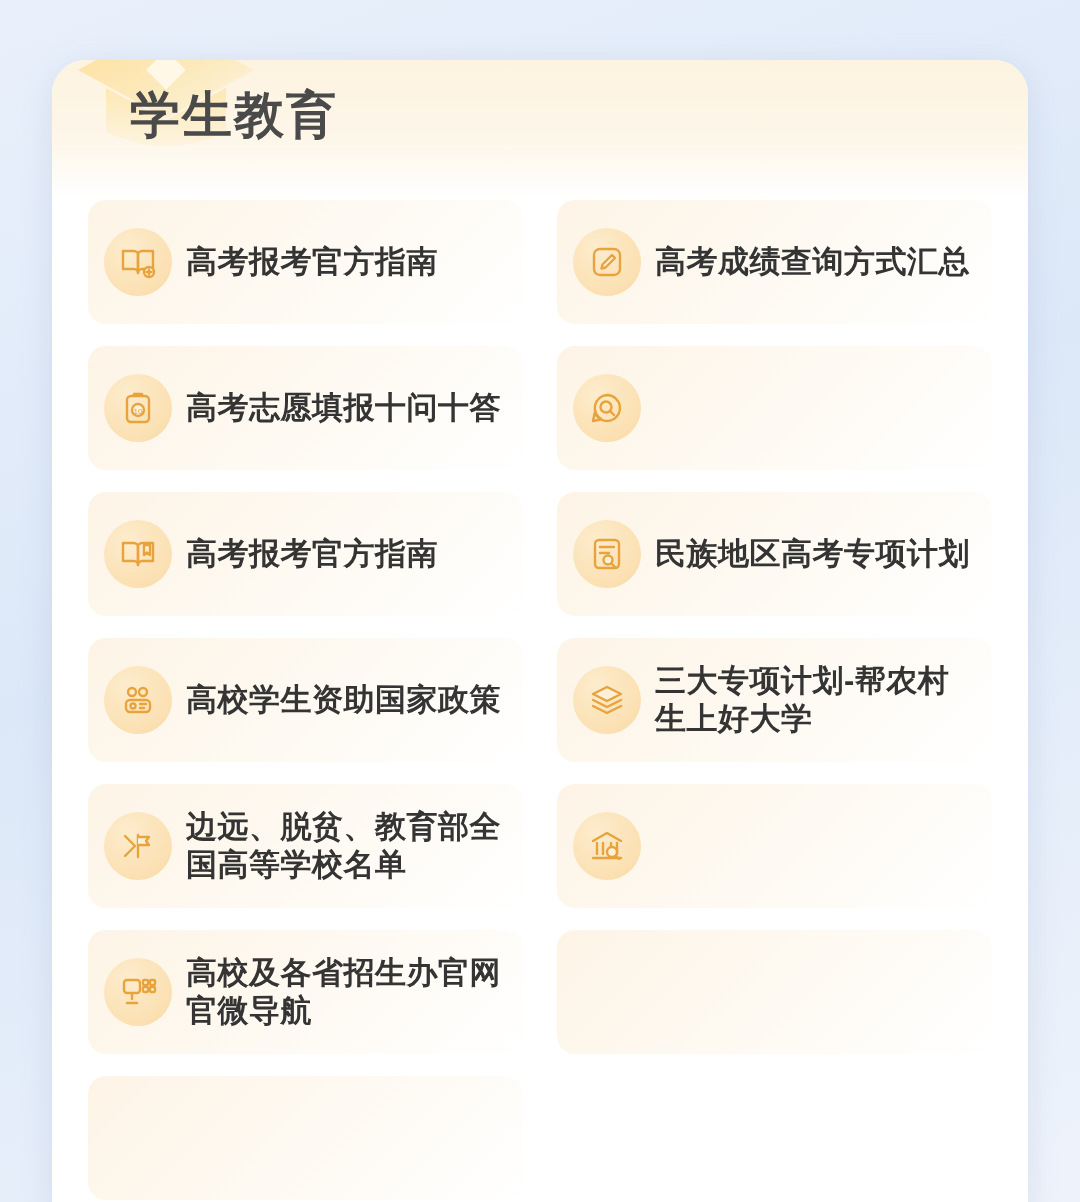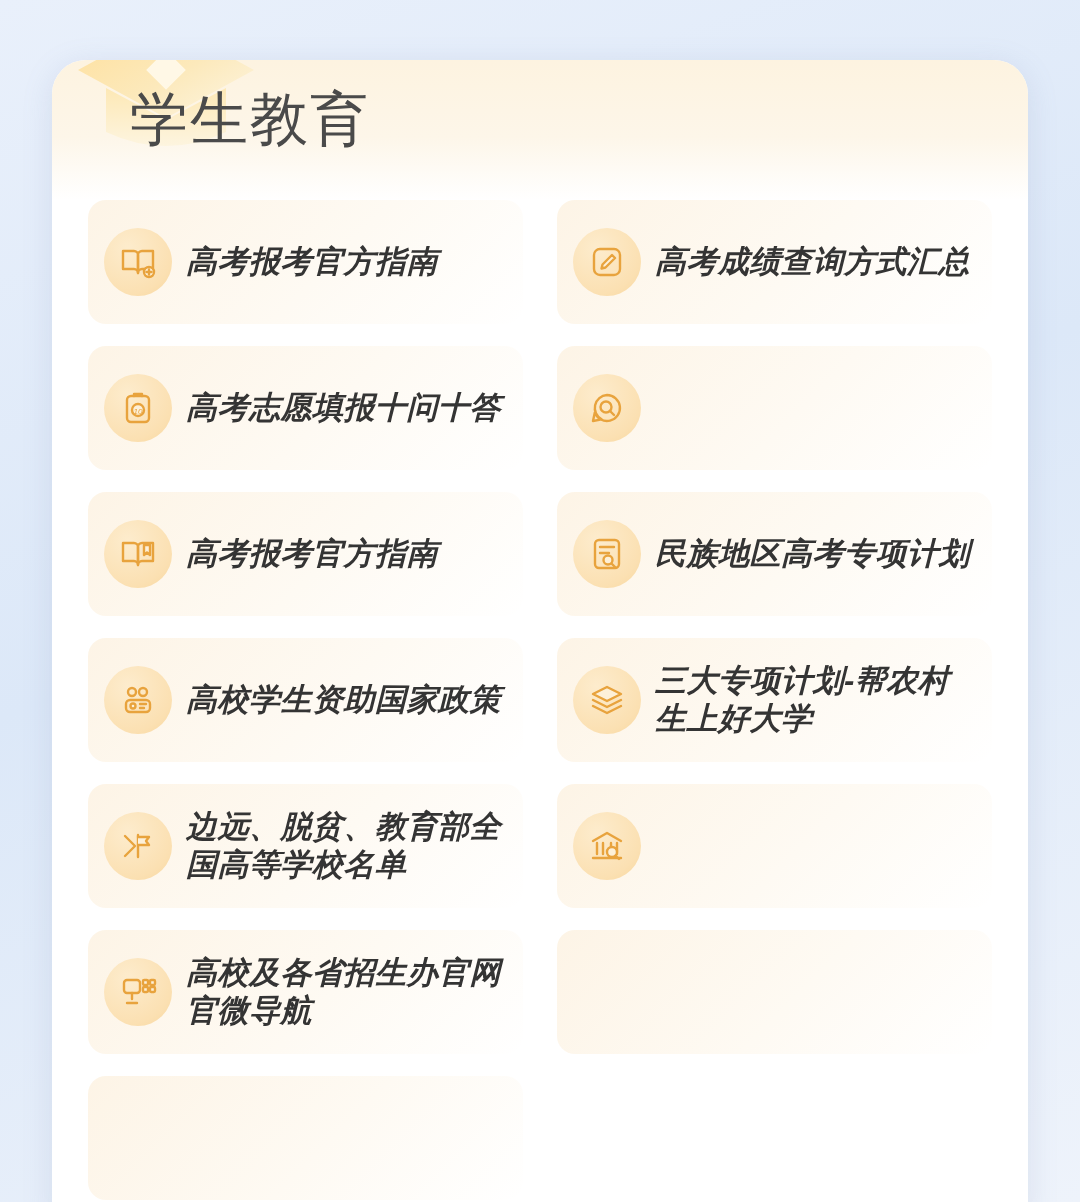--- a/index.html
+++ b/index.html
@@ -32,22 +32,22 @@
   #card-header {
     position: relative;
     height: 140px;
     background: linear-gradient(180deg, #fdf3e0 0%, #fdf6e9 55%, #ffffff 100%);
   }
 
   #header-title {
     position: absolute;
     left: 78px;
     top: 30px;
-    font-size: 58px;
-    font-weight: normal;
+    font-size: 50px;
+    font-weight: bold;
     color: #4a4a4a;
     letter-spacing: 2px;
     line-height: 1;
   }
 
   
   #cap-decoration {
     position: absolute;
     left: 14px;
     top: -56px;
@@ -61,21 +61,20 @@
     position: absolute;
     left: 0;
     top: 140px;
     width: 976px;
     padding: 0 36px;
     box-sizing: border-box;
     display: grid;
     grid-template-columns: repeat(2, 1fr);
     gap: 22px 34px;
     align-content: start;
-    font-style: italic;
   }
 
   .item-card {
     height: 124px;
     border-radius: 18px;
     background: linear-gradient(135deg, #fdf4e6 0%, #fefaf3 55%, #ffffff 100%);
     display: flex;
     align-items: center;
     padding: 0 14px 0 16px;
     box-sizing: border-box;

